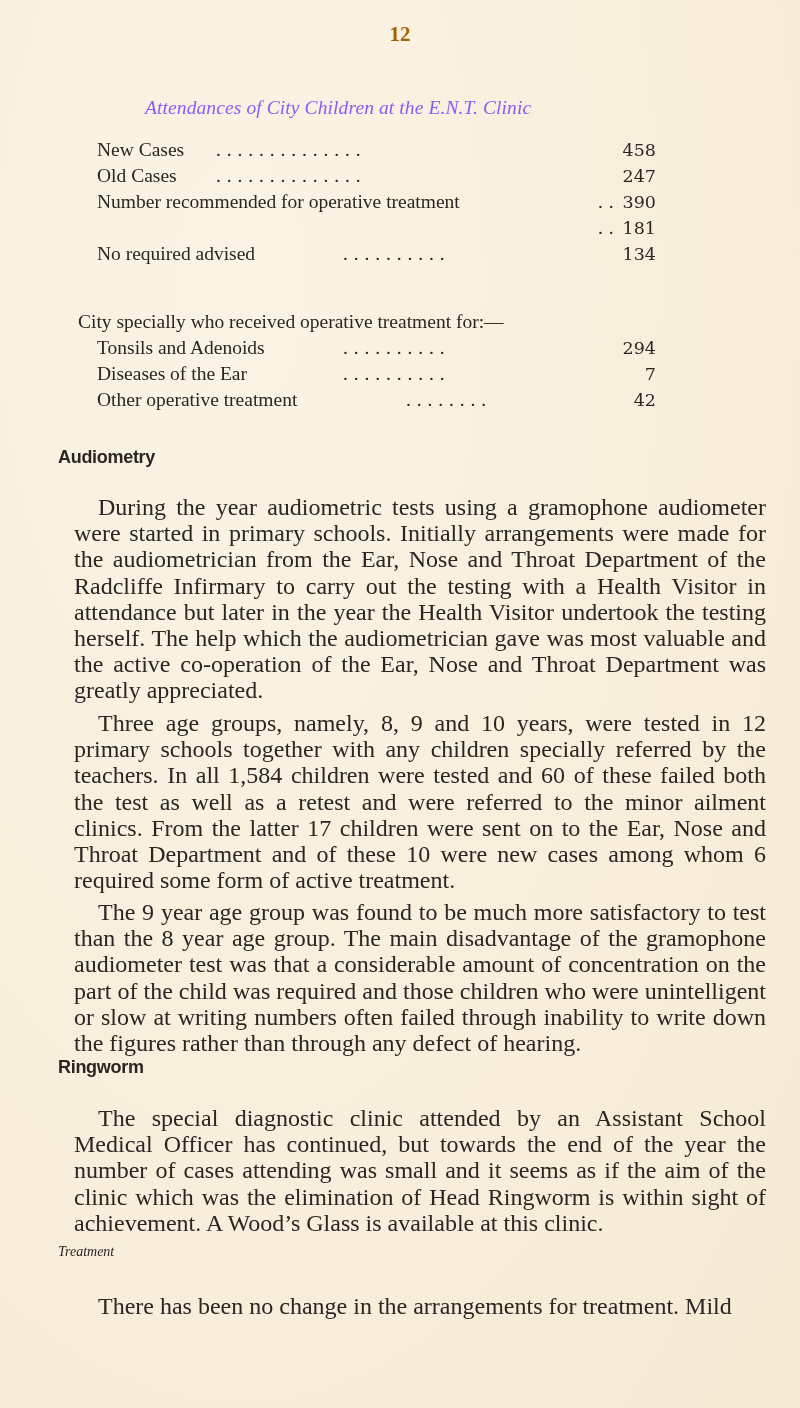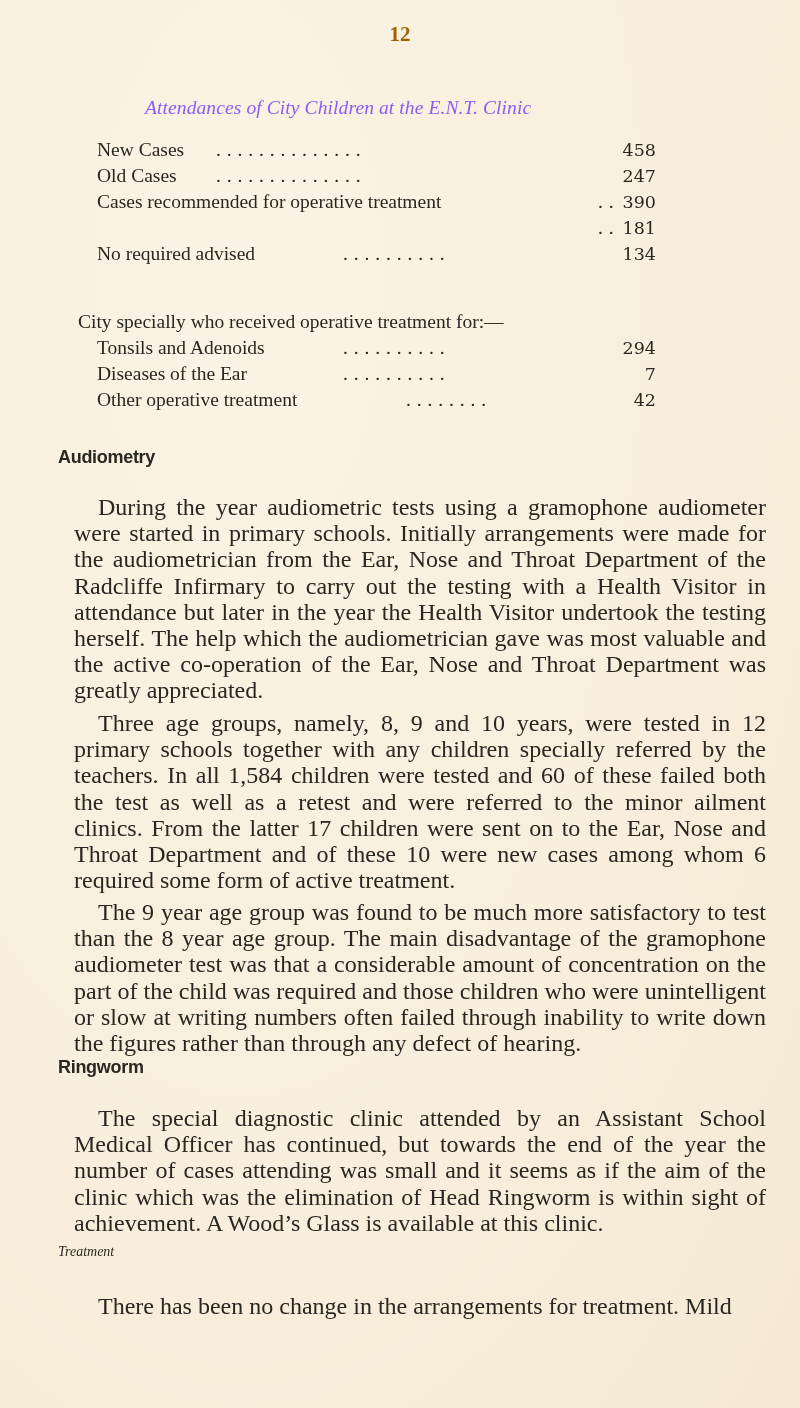--- a/index.html
+++ b/index.html
@@ -107,21 +107,21 @@
       <span class="label">New Cases</span>
       <span class="dots" style="left:216px;">. .      . .      . .      . .      . .      . .      . .</span>
       <span class="value">458</span>
     </div>
     <div class="row" style="top:165px;">
       <span class="label">Old Cases</span>
       <span class="dots" style="left:216px;">. .      . .      . .      . .      . .      . .      . .</span>
       <span class="value">247</span>
     </div>
     <div class="row" style="top:191px;">
-      <span class="label">Cases recommended for operative treatment</span>
+      <span class="label">Number recommended for operative treatment</span>
       <span class="dots" style="left:598px;">. .</span>
       <span class="value">390</span>
     </div>
     <div class="row" style="top:217px;">
       <span class="dots" style="left:598px;">. .</span>
       <span class="value">181</span>
     </div>
     <div class="row" style="top:243px;">
       <span class="label">No required advised</span>
       <span class="dots" style="left:343px;">. .      . .      . .      . .      . .</span>

